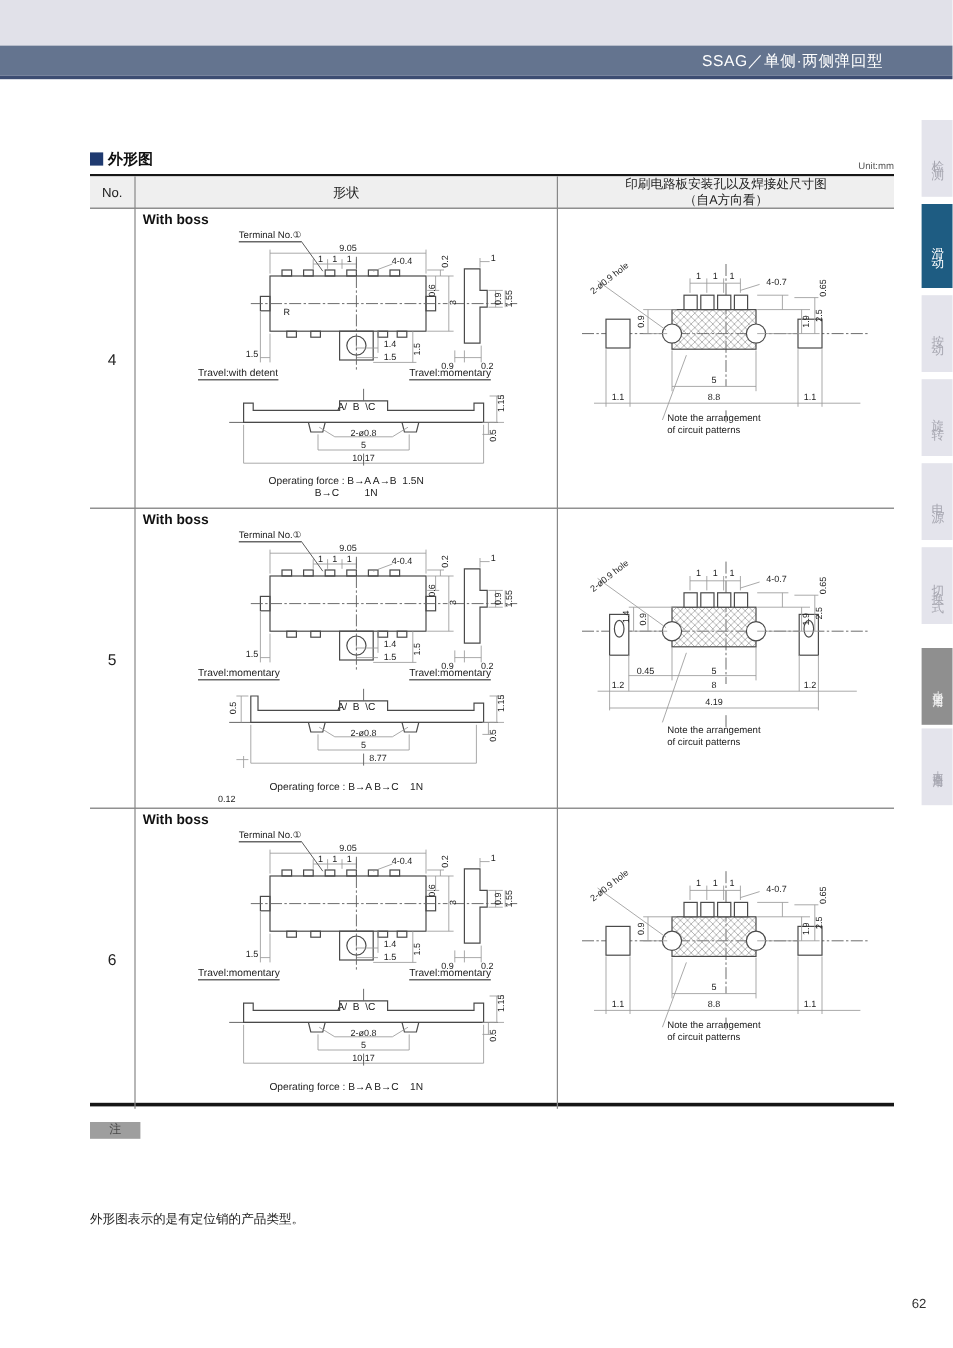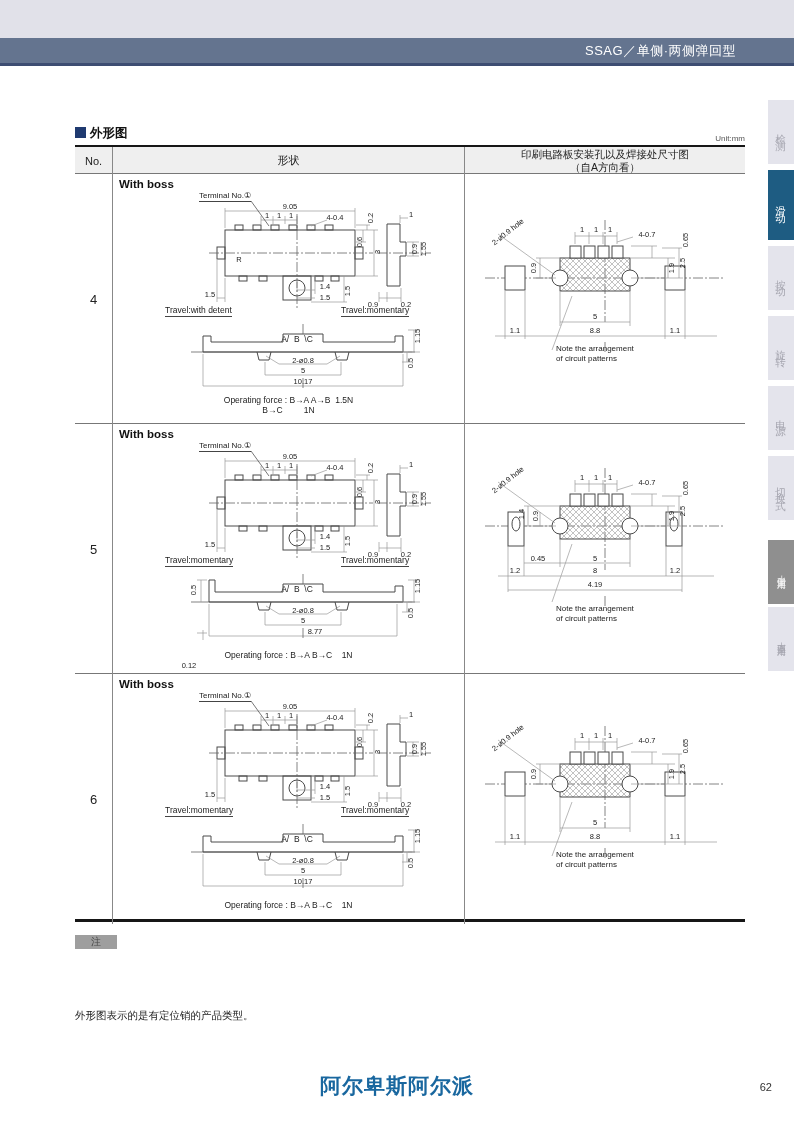--- a/index.html
+++ b/index.html
@@ -540,16 +540,15 @@
           <span class="noteleader" style="left:76px;top:128px;">Note the arrangement</span>
           <span class="noteleader" style="left:76px;top:138px;">of circuit patterns</span>
         </div>
       </div>
     </div>
   </div>
 
   <div class="notebadge">注</div>
   <div class="notetext">外形图表示的是有定位销的产品类型。</div>
 
-  <div class="logo">阿尔卑斯阿尔派</div>
   <div class="pgnum">62</div>
 
 </div>
 
 </body></html>

